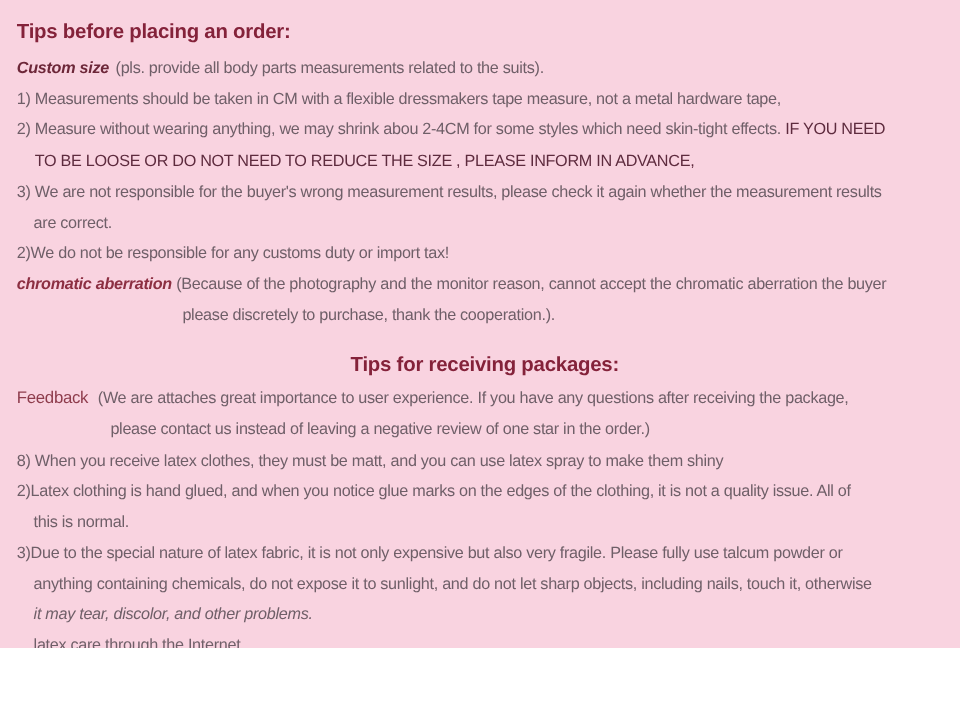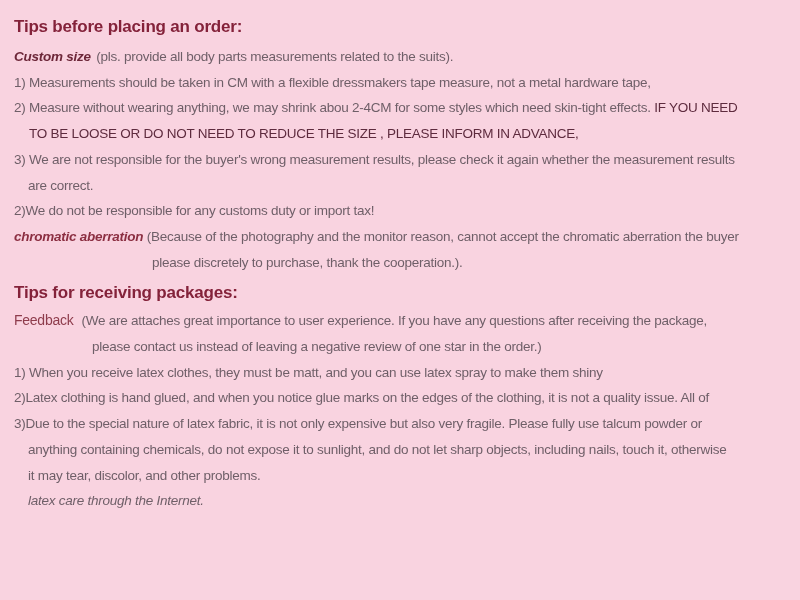--- a/index.html
+++ b/index.html
@@ -2,38 +2,39 @@
 <html style="--bg: #f9d3e0; --heading: #84223a; --body: #6f5f68; --caps: #5e2b3e; --custom: #6d2739; --chromatic: #8c2f42; --feedback: #8e3c4c;"><head>
 <meta charset="utf-8">
 <style>
   html, body {
     margin: 0;
     padding: 0;
   }
   .page {
     position: relative;
     width: 800px;
-    height: 600px;
+    height: 540px;
     background: var(--bg, #f9d3e0);
     font-family: "Liberation Sans", sans-serif;
     overflow: hidden;
     box-sizing: border-box;
     padding: 12px 6px 0 14px;
   }
   .section-heading {
     font-size: 17px;
     font-weight: bold;
     color: var(--heading, #84223a);
     line-height: 30px;
     margin: 0 0 2px 0;
     letter-spacing: -0.2px;
   }
   .section-heading.second {
-    margin-top: 5px;
+    margin-top: 16px;
     line-height: 26px;
+    text-align: center;
   }
   .line {
     font-size: 13.5px;
     line-height: 25.7px;
     white-space: nowrap;
     letter-spacing: -0.25px;
     color: var(--body, #6f5f68);
   }
   .seg-body      { color: var(--body, #6f5f68); }
   .seg-custom    { font-weight: bold; font-style: italic; color: var(--custom, #6d2739); margin-right: 2px; text-align: center; }
@@ -55,20 +56,21 @@
       <div class="line" style="padding-left: 14px;"><span class="seg-body">are correct.</span></div>
       <div class="line"><span class="seg-body">2)We do not be responsible for any customs duty or import tax!</span></div>
       <div class="line"><span class="seg-chromatic">chromatic aberration</span><span class="seg-body"> (Because of the photography and the monitor reason, cannot accept the chromatic aberration the buyer</span></div>
       <div class="line" style="padding-left: 138px;"><span class="seg-body">please discretely to purchase, thank the cooperation.).</span></div>
     </div>
 
   <h2 class="section-heading second">Tips for receiving packages:</h2>
   <div class="section-body">
       <div class="line"><span class="seg-feedback">Feedback</span><span class="seg-body">(We are attaches great importance to user experience. If you have any questions after receiving the package,</span></div>
       <div class="line" style="padding-left: 78px;"><span class="seg-body">please contact us instead of leaving a negative review of one star in the order.)</span></div>
-      <div class="line"><span class="seg-body">1) When you receive latex clothes, they must be matt, and you can use latex spray to make them shiny</span></div>
+      <div class="line"><span class="seg-body">8) When you receive latex clothes, they must be matt, and you can use latex spray to make them shiny</span></div>
       <div class="line"><span class="seg-body">2)Latex clothing is hand glued, and when you notice glue marks on the edges of the clothing, it is not a quality issue. All of</span></div>
+      <div class="line" style="padding-left: 14px;"><span class="seg-body">this is normal.</span></div>
       <div class="line"><span class="seg-body">3)Due to the special nature of latex fabric, it is not only expensive but also very fragile. Please fully use talcum powder or</span></div>
       <div class="line" style="padding-left: 14px;"><span class="seg-body">anything containing chemicals, do not expose it to sunlight, and do not let sharp objects, including nails, touch it, otherwise</span></div>
-      <div class="line" style="padding-left: 14px;"><span class="seg-body">it may tear, discolor, and other problems.</span></div>
-      <div class="line" style="padding-left: 14px; font-style: italic;"><span class="seg-body">latex care through the Internet.</span></div>
+      <div class="line" style="padding-left: 14px; font-style: italic;"><span class="seg-body">it may tear, discolor, and other problems.</span></div>
+      <div class="line" style="padding-left: 14px;"><span class="seg-body">latex care through the Internet.</span></div>
     </div>
 </div>
 
 </body></html>

